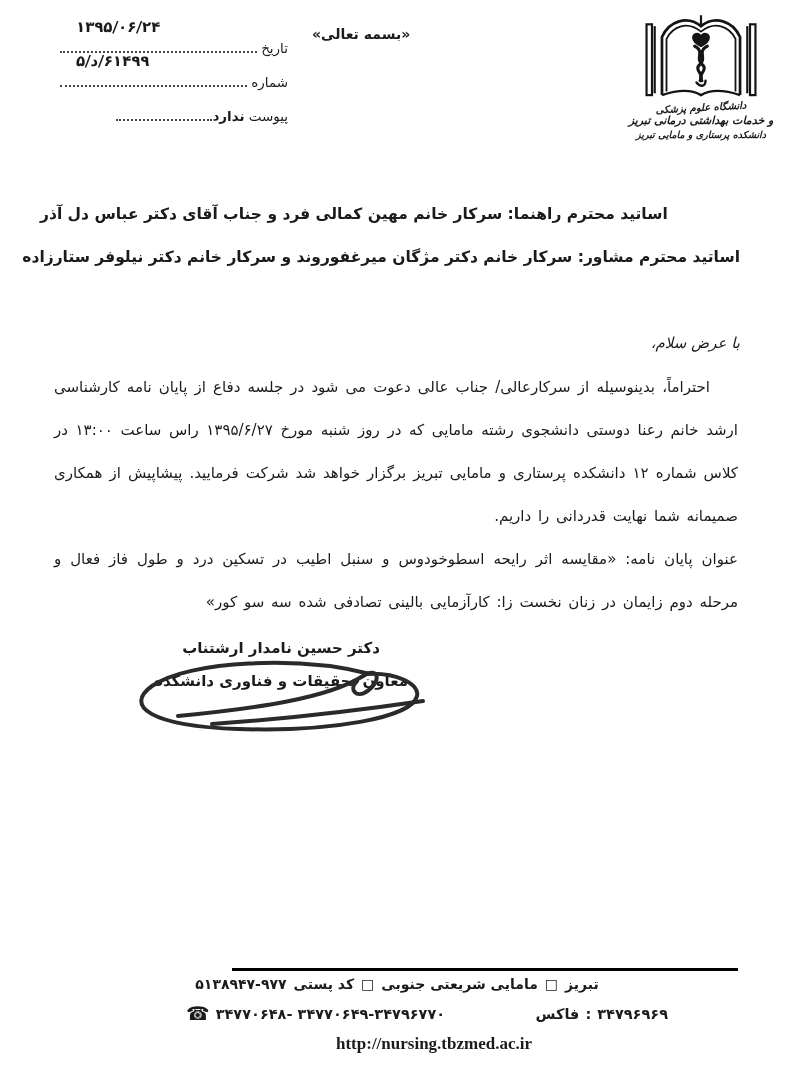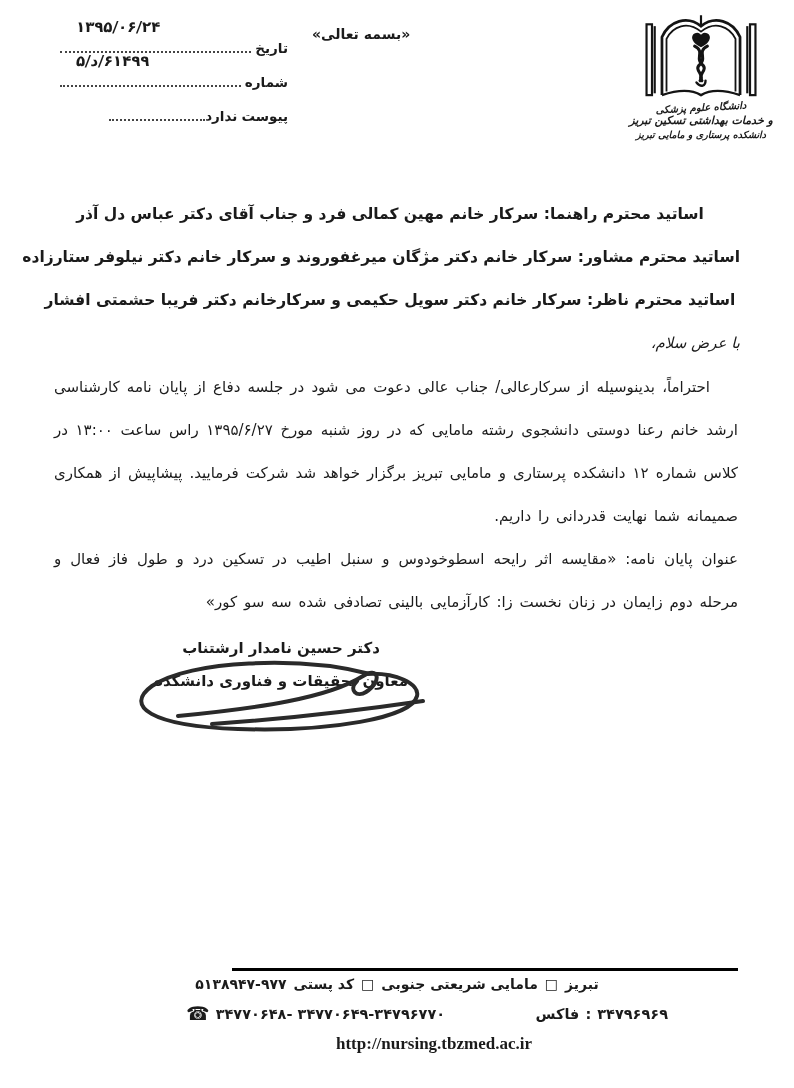--- a/index.html
+++ b/index.html
@@ -4,41 +4,41 @@
 <style>
   html,body{margin:0;padding:0;background:#888;}
   .page{
     position:relative;width:794px;height:1088px;margin:0 auto;
     background:#ffffff;color:#1b1b1b;overflow:hidden;
     font-family:"DejaVu Sans",sans-serif;
   }
   
   .hdr-left{position:absolute;top:22px;left:60px;width:228px;direction:rtl;}
   .hdr-row{position:relative;display:flex;align-items:flex-end;height:34px;}
-  .hdr-label{font-size:13.5px;font-weight:bold;white-space:nowrap;padding-left:4px;}
+  .hdr-label{font-size:13.5px;font-weight:normal;white-space:nowrap;padding-left:4px;}
   .hdr-dots{flex:1;border-bottom:2px dotted #444;height:1px;margin-bottom:3px;}
   .hdr-dots.short{flex:0 0 96px;}
   .hdr-value{
     position:absolute;top:-4px;left:16px;font-size:15px;font-weight:bold;
     transform:skewX(-4deg);white-space:nowrap;
   }
   .hdr-inline-value{font-size:13.5px;font-weight:bold;white-space:nowrap;}
   .ltrnum{direction:ltr;unicode-bidi:isolate-override;}
   
   .bismillah{position:absolute;top:26px;left:312px;width:200px;text-align:left;
     font-size:14px;font-weight:bold;direction:rtl;}
   
   .logo{position:absolute;top:6px;right:8px;width:170px;text-align:center;direction:rtl;}
   .logo svg{display:block;margin:0 auto;}
   .logo-l1{font-size:10px;font-weight:bold;font-style:italic;margin-top:-6px;transform:rotate(-3deg);}
   .logo-l2{font-size:11px;font-weight:bold;font-style:italic;margin-top:1px;}
   .logo-l3{font-size:9.5px;font-weight:bold;font-style:italic;margin-top:2px;}
   
   .recipients{position:absolute;top:193px;right:54px;left:40px;direction:rtl;
-    text-align:center;font-weight:bold;font-size:15.5px;line-height:43px;white-space:nowrap;}
+    text-align:left;font-weight:bold;font-size:15.5px;line-height:43px;white-space:nowrap;}
   
   .salutation{position:absolute;top:334px;right:54px;direction:rtl;
     font-size:15px;font-style:italic;}
   .bodytext{position:absolute;top:366px;right:56px;left:54px;direction:rtl;
     text-align:justify;font-size:15px;line-height:43px;word-spacing:2px;}
   .bodytext p{margin:0;}
   .bodytext p.indent{text-indent:28px;}
   
   .sig{position:absolute;top:632px;left:128px;width:306px;text-align:center;
     direction:rtl;font-weight:bold;font-size:15px;line-height:33px;}
@@ -99,28 +99,27 @@
       <g fill="none" stroke="#141414" stroke-width="3.4" stroke-linecap="round">
 
         <path d="M65,34 c-3,-6 -11,-3 -8,3 c2,4 8,7 8,7 c0,0 6,-3 8,-7 c3,-6 -5,-9 -8,-3" stroke-width="2.4" fill="#141414"></path>
 
         <path d="M58,44 C70,50 58,58 66,64 C74,70 60,76 66,82"></path>
         <path d="M72,44 C60,50 72,58 64,64 C56,70 70,76 64,82"></path>
         <path d="M60,84 C65,90 70,88 70,82" stroke-width="2.6"></path>
       </g>
     </svg>
     <div class="logo-l1">دانشگاه علوم پزشکی</div>
-    <div class="logo-l2">و خدمات بهداشتی تسکین تبریز</div>
+    <div class="logo-l2">و خدمات بهداشتی درمانی تبریز</div>
     <div class="logo-l3">دانشکده پرستاری و مامایی تبریز</div>
   </div>
 
   <div class="recipients">
     <div>اساتید محترم راهنما: سرکار خانم مهین کمالی فرد و جناب آقای دکتر عباس دل آذر</div>
     <div>اساتید محترم مشاور: سرکار خانم دکتر مژگان میرغفوروند و سرکار خانم دکتر نیلوفر ستارزاده</div>
-    <div>اساتید محترم ناظر: سرکار خانم دکتر سویل حکیمی و سرکارخانم دکتر فریبا حشمتی افشار</div>
   </div>
 
   <div class="salutation">با عرض سلام،</div>
 
   <div class="bodytext">
     <p class="indent">احتراماً، بدینوسیله از سرکارعالی/ جناب عالی دعوت می شود در جلسه دفاع از پایان نامه کارشناسی ارشد خانم رعنا دوستی دانشجوی رشته مامایی که در روز شنبه مورخ ۱۳۹۵/۶/۲۷ راس ساعت ۱۳:۰۰ در کلاس شماره ۱۲ دانشکده پرستاری و مامایی تبریز برگزار خواهد شد شرکت فرمایید. پیشاپیش از همکاری صمیمانه شما نهایت قدردانی را داریم.</p>
     <p>عنوان پایان نامه: «مقایسه اثر رایحه اسطوخودوس و سنبل اطیب در تسکین درد و طول فاز فعال و مرحله دوم زایمان در زنان نخست زا: کارآزمایی بالینی تصادفی شده سه سو کور»</p>
   </div>
 
   <div class="sig">

